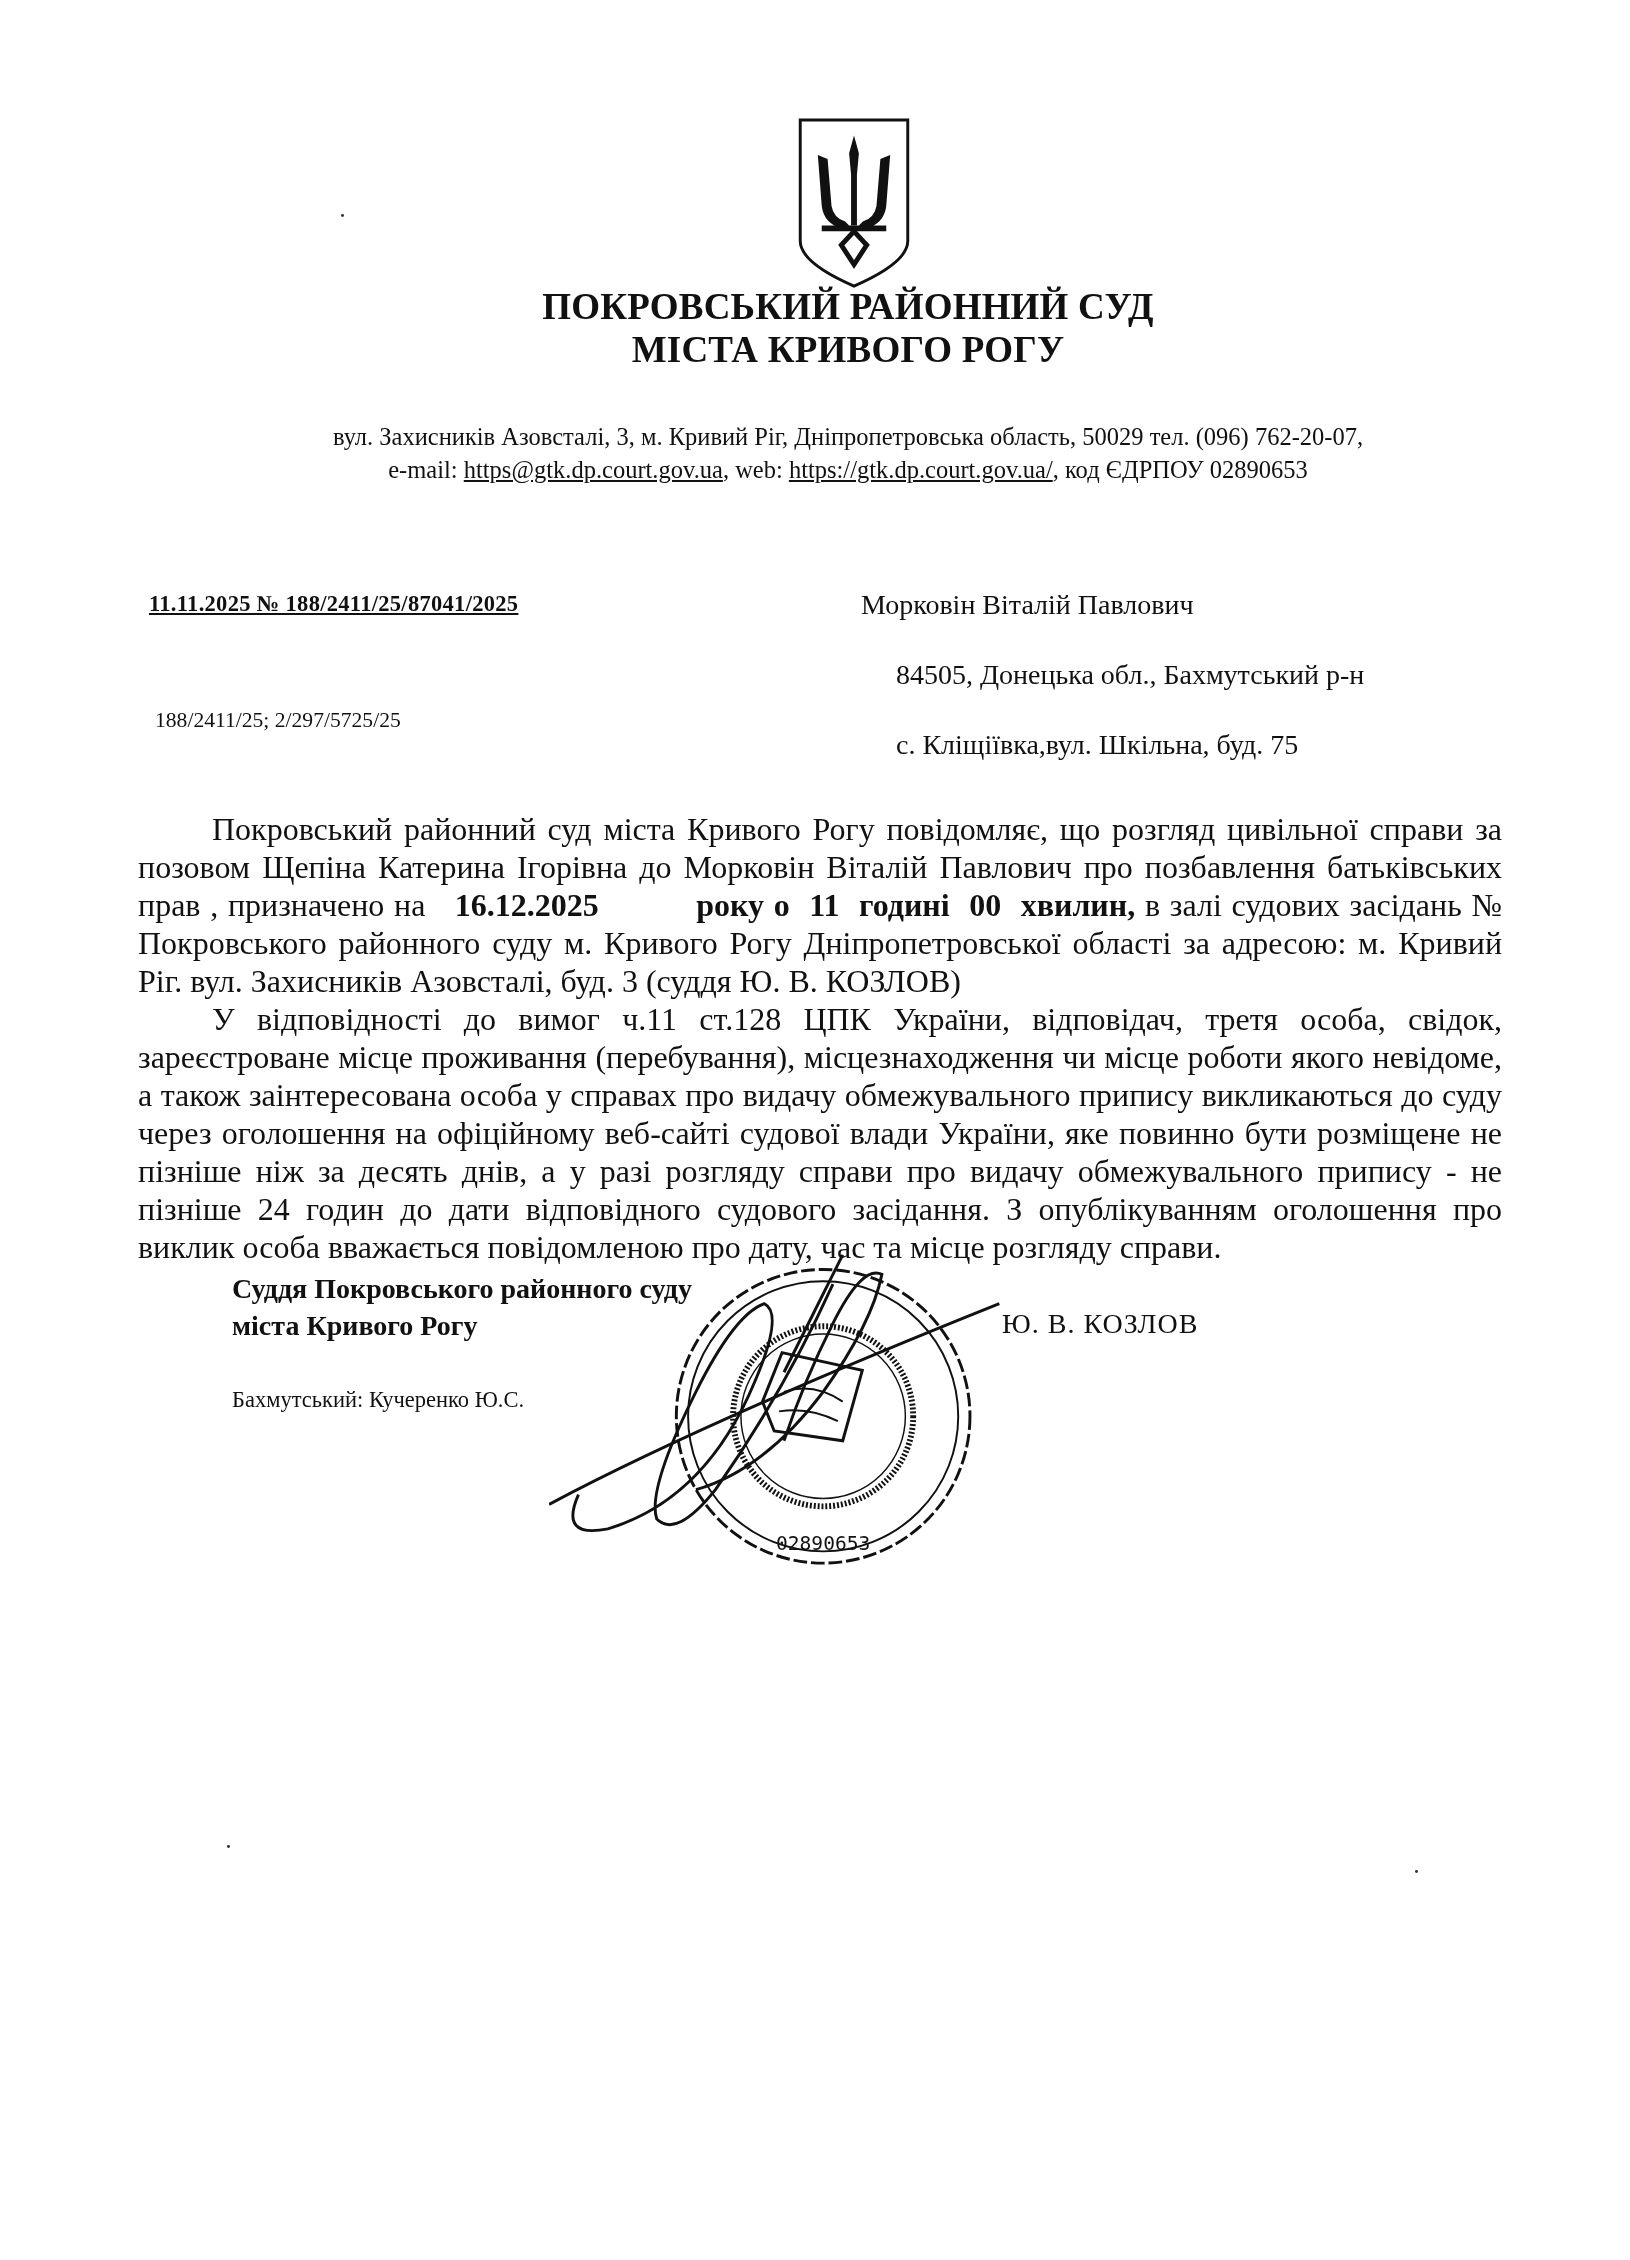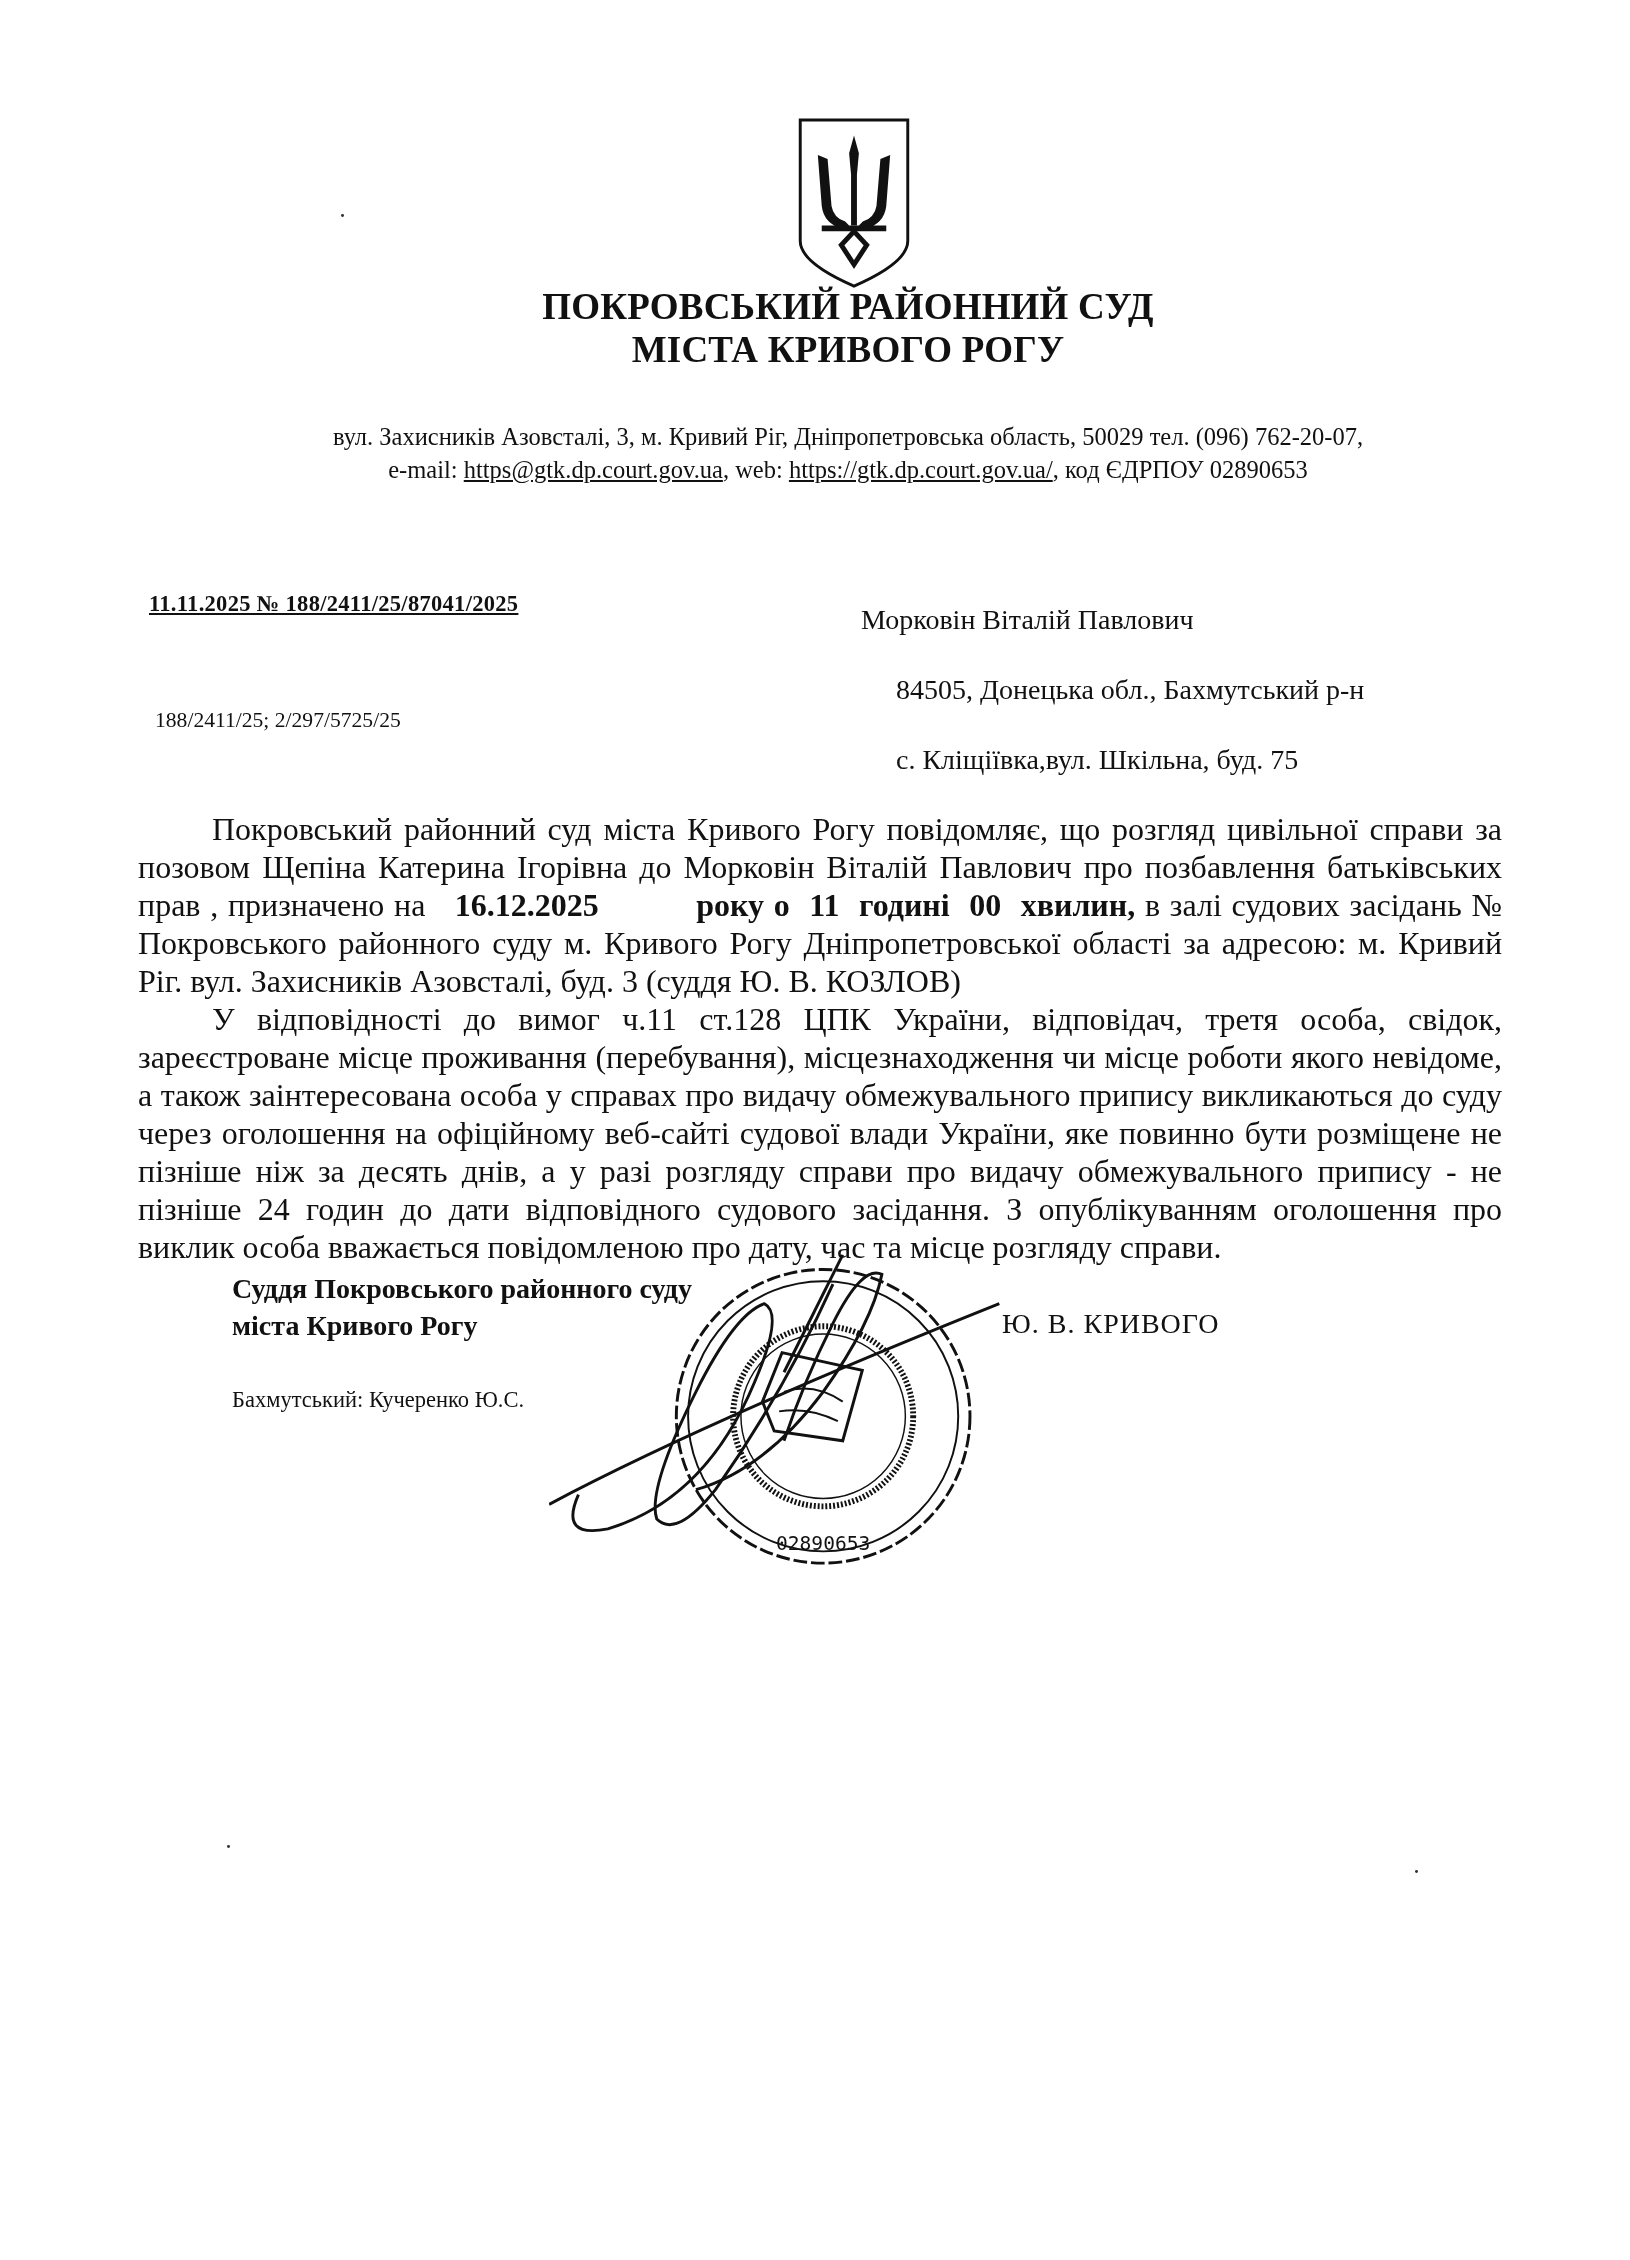--- a/index.html
+++ b/index.html
@@ -8,21 +8,21 @@
     .abs { position: absolute; }
     .emblem { left: 794px; top: 116px; width: 120px; height: 174px; }
     .title { left: 0; width: 1696px; text-align: center; font-weight: bold; font-size: 37px; letter-spacing: 0.2px; line-height: 41px; }
     .title.l1 { top: 286px; }
     .title.l2 { top: 329px; }
     .addr { left: 0; width: 1696px; text-align: center; font-size: 24.5px; line-height: 33px; }
     .addr.l1 { top: 420px; }
     .addr.l2 { top: 453px; }
     .addr u { text-decoration: underline; }
     .ref { left: 149px; top: 591px; font-size: 22.5px; text-decoration: underline; letter-spacing: 0.3px; font-weight: bold; }
-    .recipient { left: 861px; top: 601px; font-size: 28px; line-height: 37px; }
+    .recipient { left: 861px; top: 586px; font-size: 28px; line-height: 37px; }
     .recipient .indent { padding-left: 35px; display: block; margin-top: 33px; }
     .cases { left: 155px; top: 708px; font-size: 21.6px; }
     .body-text { left: 138px; top: 772px; width: 1364px; font-size: 32px; line-height: 38px; text-align: justify; margin-top: 38px; }
     .body-text p { margin: 0; text-indent: 74px; }
     .body-text b { font-weight: bold; }
     .sig-label { left: 232px; top: 1270px; font-size: 28px; line-height: 37px; font-weight: bold; }
     .sig-name { left: 1002px; top: 1308px; font-size: 28px; letter-spacing: 1px; }
     .executor { left: 232px; top: 1387px; font-size: 22.5px; }
     .stamp { left: 549px; top: 1245px; width: 470px; height: 323px; }
     .speck { width: 2.9px; height: 2.9px; background: #333; border-radius: 50%; }
@@ -63,21 +63,21 @@
 
 <div class="abs body-text">
   <p><span>Покровський районний суд міста Кривого Рогу  повідомляє, що розгляд цивільної справи за позовом Щепіна Катерина Ігорівна  до Морковін Віталій Павлович про позбавлення батьківських прав , призначено на </span>&nbsp;&nbsp;<b>16.12.2025</b>&nbsp;&nbsp;&nbsp;&nbsp;&nbsp;&nbsp;&nbsp;&nbsp;&nbsp;&nbsp;<b>року о </b>&nbsp;<b>11</b>&nbsp;&nbsp;<b>годині</b>&nbsp;&nbsp;<b>00</b>&nbsp;&nbsp;<b>хвилин,</b><span> в залі судових засідань № Покровського  районного суду м. Кривого Рогу Дніпропетровської області за адресою: м. Кривий Ріг. вул. Захисників Азовсталі,  буд. 3 (суддя  Ю.  В.  КОЗЛОВ)</span></p>
   <p>У відповідності до вимог ч.11 ст.128 ЦПК України, відповідач, третя особа, свідок, зареєстроване місце проживання (перебування), місцезнаходження чи місце роботи якого невідоме, а також заінтересована особа у справах про видачу обмежувального припису викликаються до суду через оголошення на офіційному веб-сайті судової влади України, яке повинно бути розміщене не пізніше ніж за десять днів, а у разі розгляду справи про видачу обмежувального припису - не пізніше 24 годин до дати відповідного судового засідання. З опублікуванням оголошення про виклик особа вважається повідомленою про дату, час та місце розгляду справи.</p>
 </div>
 
 <div class="abs sig-label">
   <div>Суддя  Покровського районного суду</div>
   <div>міста Кривого Рогу</div>
 </div>
-<div class="abs sig-name">Ю.  В.  КРИВОГО</div>
+<div class="abs sig-name">Ю.  В.  КОЗЛОВ</div>
 <div class="abs executor">Бахмутський: Кучеренко Ю.С.</div>
 
 <div class="abs stamp">
   <svg width="470" height="323" viewBox="0 0 480 330">
     <g fill="none" stroke="#111">
       <circle cx="280" cy="175" r="150" stroke-width="3" stroke-dasharray="14 4"></circle>
       <circle cx="280" cy="175" r="138" stroke-width="2"></circle>
       <circle cx="280" cy="175" r="92" stroke-width="6" stroke-dasharray="2 2"></circle>
       <circle cx="280" cy="175" r="84" stroke-width="1.5"></circle>
       <path d="M218 160 L238 110 L320 128 L300 200 L230 190 Z" stroke-width="3"></path>

